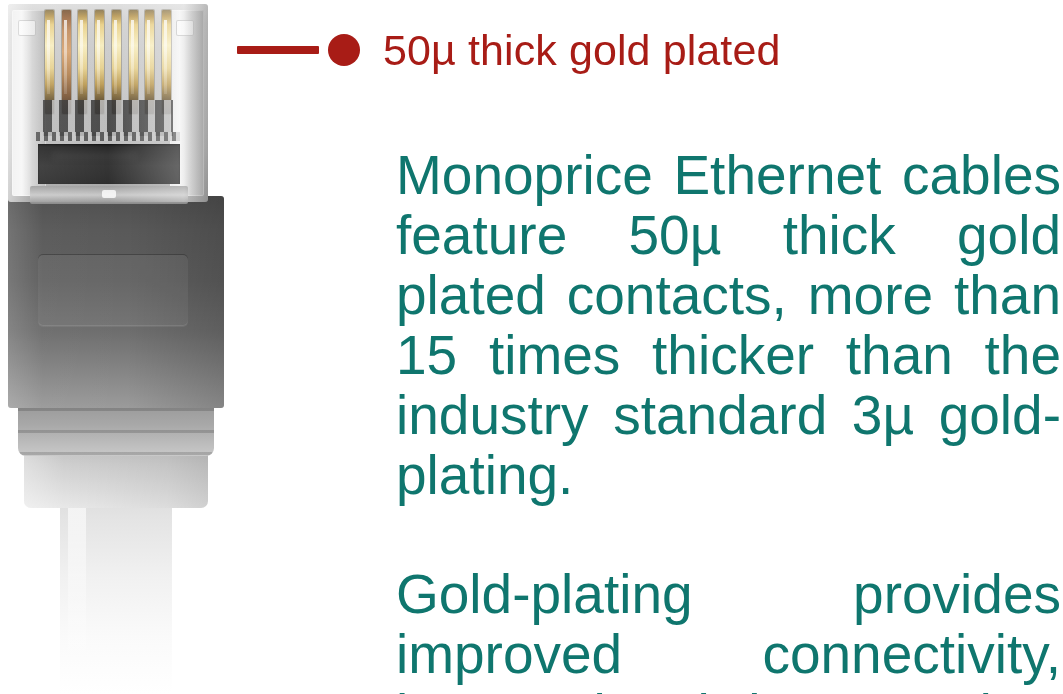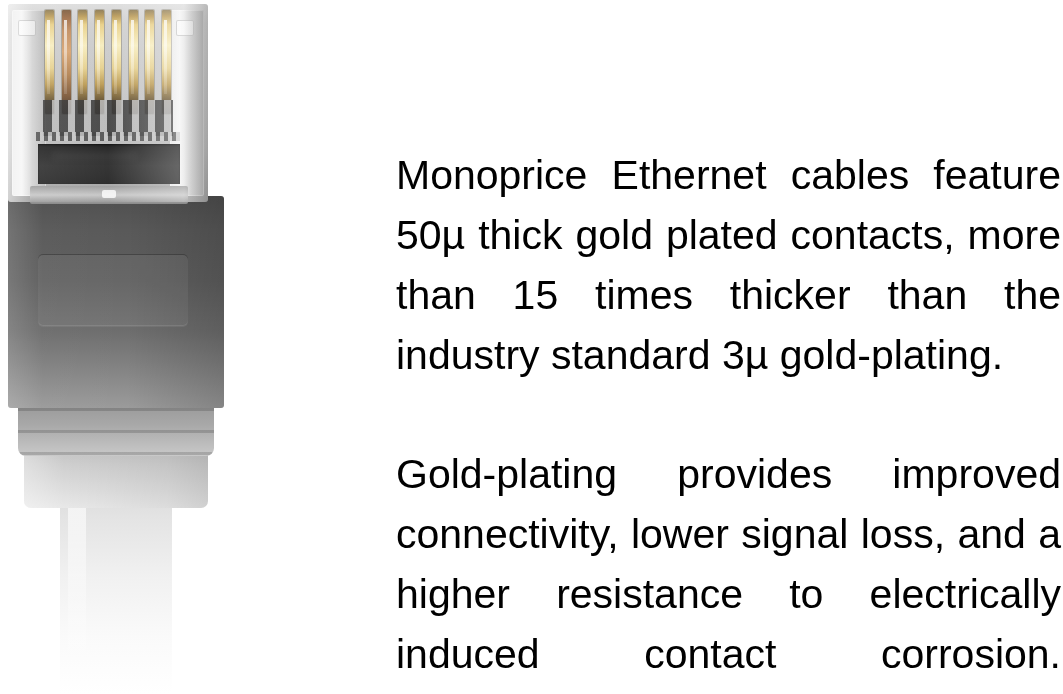--- a/index.html
+++ b/index.html
@@ -302,22 +302,22 @@
   }
 
   .body-block {
     position: absolute;
     left: 159px;
     top: 145px;
     width: 665px;
   }
   .para {
     margin: 0;
-    color: #000000;
-    font-size: 41px;
+    color: #0f766e;
+    font-size: 55px;
     line-height: 60px;
     text-align: justify;
     text-justify: inter-word;
     font-weight: 400;
     letter-spacing: 0px;
   }
   .para + .para { margin-top: 59px; }
   .para.last { text-align: justify; }
   .para.last::after {
     content: "";
@@ -357,20 +357,25 @@
 
       <div class="pin-slots"></div>
       <div class="plug-strip"></div>
       <div class="plug-window"></div>
       <div class="plug-lip"></div>
     </div>
   </div>
 
   <div class="content">
 
+    <div class="headline-row">
+      <span class="bullet-line"></span>
+      <span class="bullet-dot"></span>
+      <span class="headline">50µ thick gold plated</span>
+    </div>
 
     <div class="body-block">
       <p class="para">Monoprice Ethernet cables feature 50µ thick gold plated contacts, more than 15 times thicker than the industry standard 3µ gold-plating.</p>
       <p class="para last">Gold-plating provides improved connectivity, lower signal loss, and a higher resistance to electrically induced contact corrosion.</p>
     </div>
 
   </div>
 </div>
 
 </body></html>

